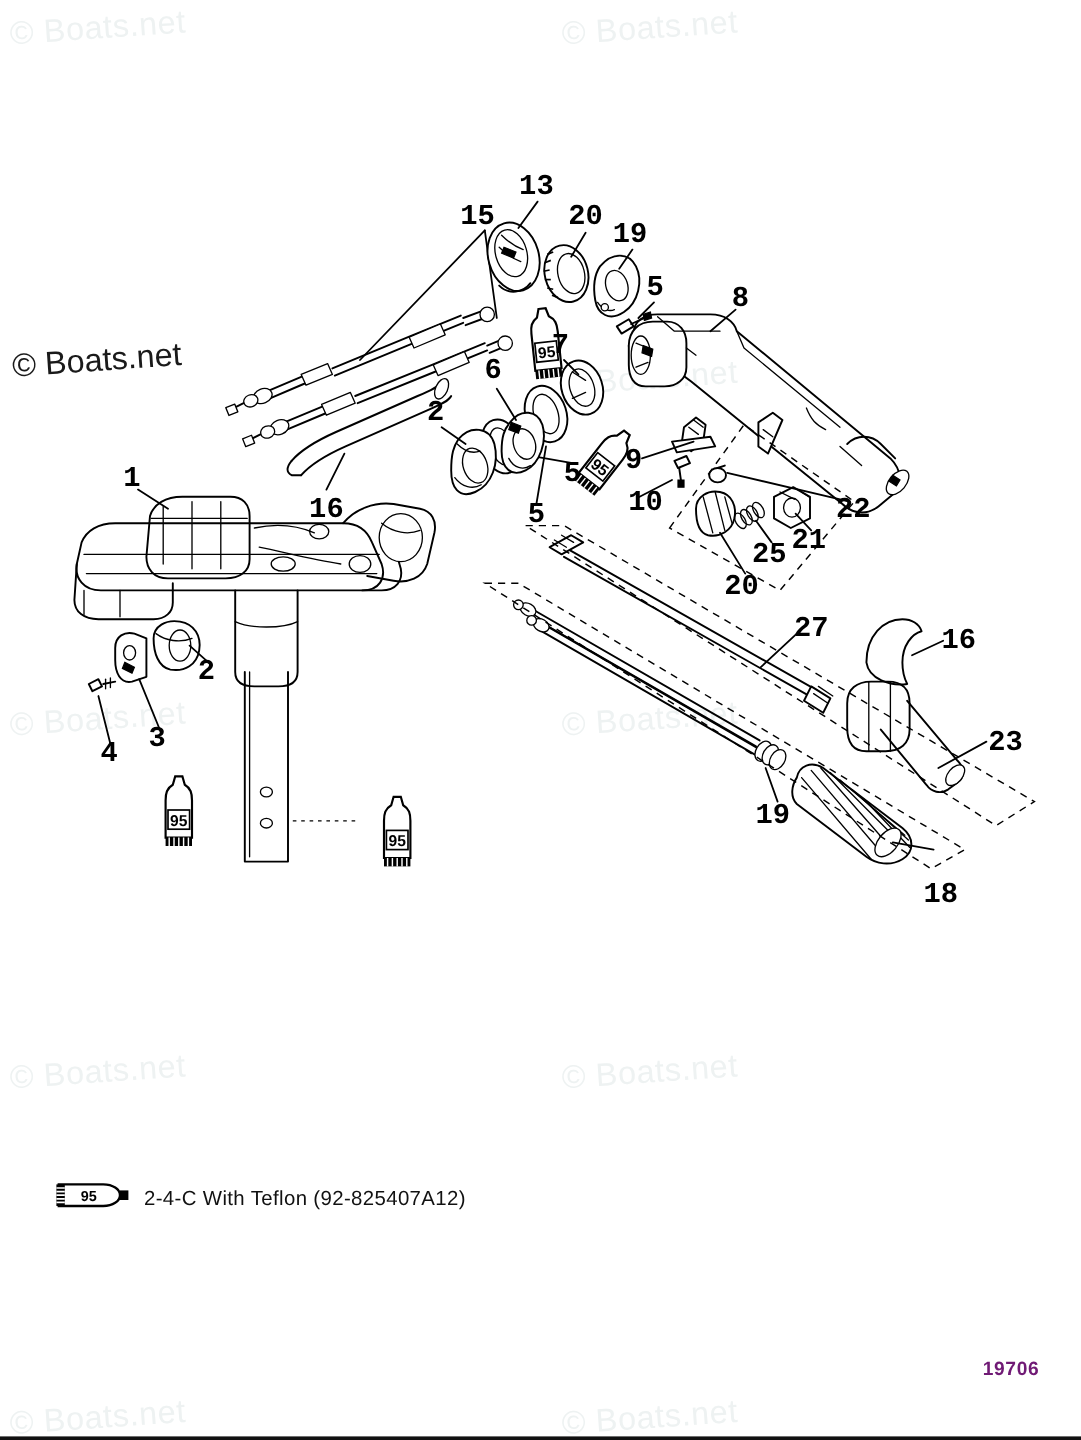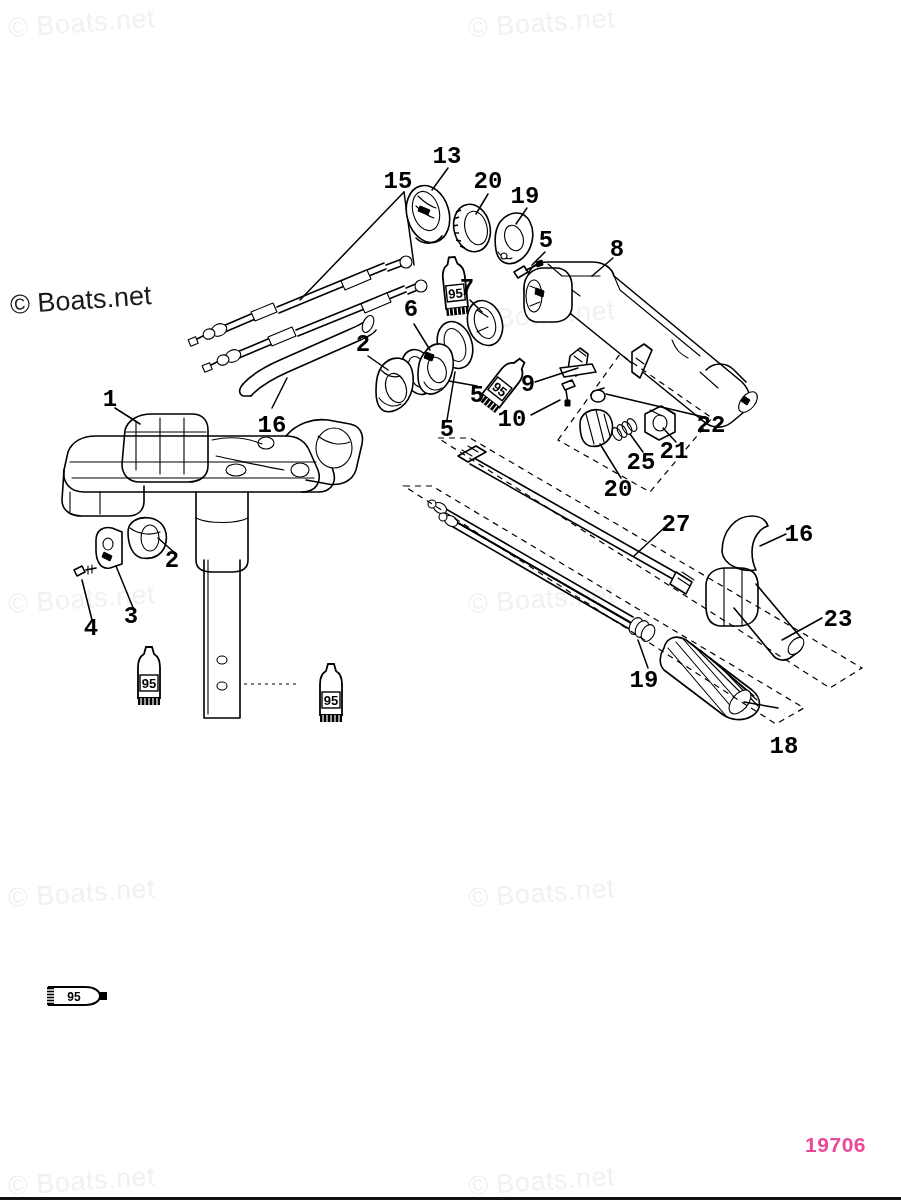--- a/index.html
+++ b/index.html
@@ -23,22 +23,22 @@
            transform:translate(-50%,-50%);white-space:nowrap;}
 
   
   #legend{position:absolute;left:46px;top:984px;z-index:5;display:flex;align-items:center;gap:12px;}
   #legend .tube-icon{display:block;}
   #legend .legend-text{font-family:"Liberation Sans",sans-serif;font-size:17px;
                        color:#111;letter-spacing:.3px;white-space:nowrap;}
 
   
   #drawing-number{position:absolute;right:35px;top:1133px;z-index:5;
-                  font-family:"Liberation Sans",sans-serif;font-size:21px;
-                  font-weight:700;color:#ec4899;letter-spacing:.5px;}
+                  font-family:"Liberation Sans",sans-serif;font-size:16px;
+                  font-weight:700;color:#701a75;letter-spacing:.5px;}
 
   
   #bottom-rule{position:absolute;left:0;bottom:0;width:901px;height:3px;background:#111;z-index:6;}
 </style>
 </head>
 <body>
 
 <div id="watermark-layer">
     <span class="wm" style="left: 8px; top: 8px; color: rgb(238, 242, 242);">© Boats.net</span>
     <span class="wm" style="left: 468px; top: 8px; color: rgb(238, 242, 242);">© Boats.net</span>
@@ -442,21 +442,21 @@
     <span class="callout" style="left: 363px; top: 345px;">2</span>
     <span class="callout" style="left: 172px; top: 561px;">2</span>
     <span class="callout" style="left: 131px; top: 617px;">3</span>
     <span class="callout" style="left: 91px; top: 629px;">4</span>
     <span class="callout" style="left: 447px; top: 430px;">5</span>
     <span class="callout" style="left: 477px; top: 396px;">5</span>
     <span class="callout" style="left: 411px; top: 310px;">6</span>
     <span class="callout" style="left: 467px; top: 289px;">7</span>
     <span class="callout" style="left: 617px; top: 250px;">8</span>
     <span class="callout" style="left: 528px; top: 385px;">9</span>
-    <span class="callout" style="left: 512px; top: 420px;">10</span>
+    <span class="callout" style="left: 538px; top: 420px;">10</span>
     <span class="callout" style="left: 525px; top: 197px;">19</span>
     <span class="callout" style="left: 488px; top: 182px;">20</span>
     <span class="callout" style="left: 447px; top: 157px;">13</span>
     <span class="callout" style="left: 546px; top: 241px;">5</span>
     <span class="callout" style="left: 398px; top: 182px;">15</span>
     <span class="callout" style="left: 272px; top: 426px;">16</span>
     <span class="callout" style="left: 799px; top: 535px;">16</span>
     <span class="callout" style="left: 784px; top: 747px;">18</span>
     <span class="callout" style="left: 644px; top: 681px;">19</span>
     <span class="callout" style="left: 618px; top: 490px;">20</span>
@@ -476,17 +476,18 @@
         <line x1="1" y1="6" x2="8" y2="6"></line>
           <line x1="1" y1="9" x2="8" y2="9"></line>
         <line x1="1" y1="12" x2="8" y2="12"></line>
           <line x1="1" y1="15" x2="8" y2="15"></line>
         <line x1="1" y1="18" x2="8" y2="18"></line>
       </g>
       <rect x="54" y="8" width="7" height="8" fill="#000"></rect>
       <text x="28" y="17" font-family="Liberation Sans, sans-serif" font-size="12" font-weight="700" text-anchor="middle" fill="#000">95</text>
     </svg>
   </span>
+  <span class="legend-text">2-4-C  With Teflon (92-825407A12)</span>
 </div>
 
 <div id="drawing-number">19706</div>
 
 <div id="bottom-rule"></div>
 
 </body></html>

